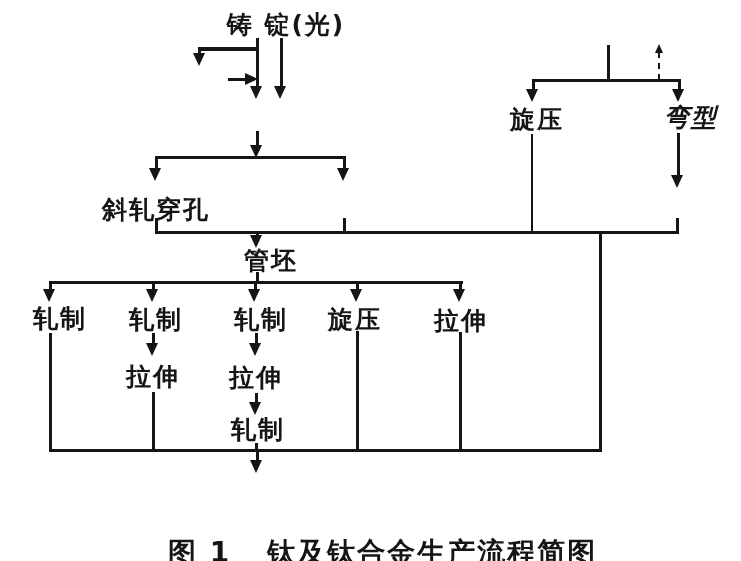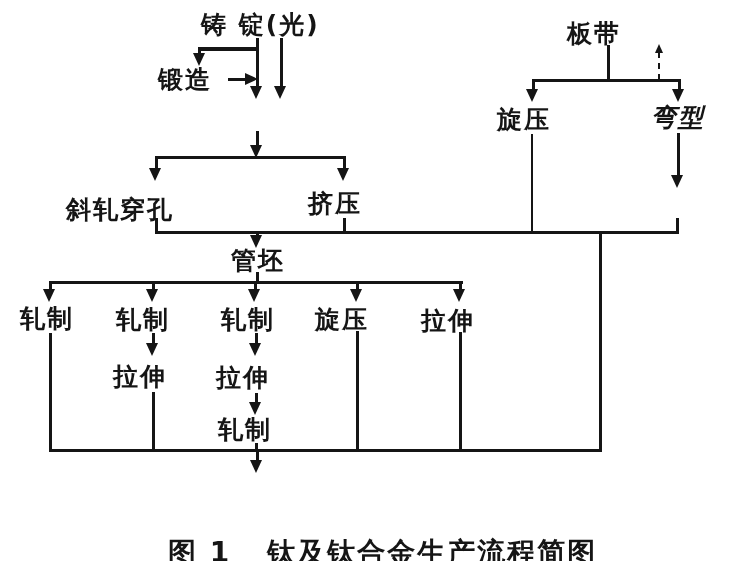--- a/index.html
+++ b/index.html
@@ -1,21 +1,21 @@
 <!DOCTYPE html>
 <html><head>
 <meta charset="utf-8">
 <style>
   html,body { margin:0; padding:0; background:#ffffff; }
   .canvas {
     position:relative; width:741px; height:561px; background:#ffffff;
     font-family:"DejaVu Sans", sans-serif; color:#151515; overflow:hidden;
   }
   .node {
-    position:absolute; font-size:25px; font-weight:bold; 
+    position:absolute; font-size:25px; font-weight:bold; text-align:center;
     letter-spacing:2px; white-space:nowrap; line-height:1.1; color:#151515;
   }
   .vl { position:absolute; width:3px; background:#151515; }
   .vl2 { position:absolute; width:2px; background:#151515; }
   .hl { position:absolute; height:3px; background:#151515; }
   .hl-thick { position:absolute; height:4px; background:#151515; }
   .ah-d { position:absolute; width:0; height:0;
           border-left:6px solid transparent; border-right:6px solid transparent;
           border-top:13px solid #151515; }
   .ah-r { position:absolute; width:0; height:0;
@@ -30,24 +30,21 @@
     white-space:nowrap; display:flex; color:#151515;
   }
   .cap-gap { display:inline-block; width:36px; }
 </style>
 </head>
 <body>
 
 <div class="canvas">
 
   <div class="node" style="left:201px; top:11px; width:170px;">铸 锭(光)</div>
-  <div class="node" style="left:158px; top:66px; width:80px;">锻造</div>
   <div class="node" style="left:66px; top:196px; width:180px;">斜轧穿孔</div>
-  <div class="node" style="left:308px; top:190px; width:80px;">挤压</div>
-  <div class="node" style="left:567px; top:20px; width:80px;">板带</div>
   <div class="node" style="left:497px; top:106px; width:80px;">旋压</div>
   <div class="node" style="left:651px; top:104px; width:80px;font-style:italic;">弯型</div>
   <div class="node" style="left:231px; top:247px; width:80px;">管坯</div>
   <div class="node" style="left:20px;  top:305px; width:80px;">轧制</div>
   <div class="node" style="left:116px; top:306px; width:80px;">轧制</div>
   <div class="node" style="left:221px; top:306px; width:80px;">轧制</div>
   <div class="node" style="left:315px; top:306px; width:80px;">旋压</div>
   <div class="node" style="left:421px; top:307px; width:80px;">拉伸</div>
   <div class="node" style="left:113px; top:363px; width:80px;">拉伸</div>
   <div class="node" style="left:216px; top:364px; width:80px;">拉伸</div>

